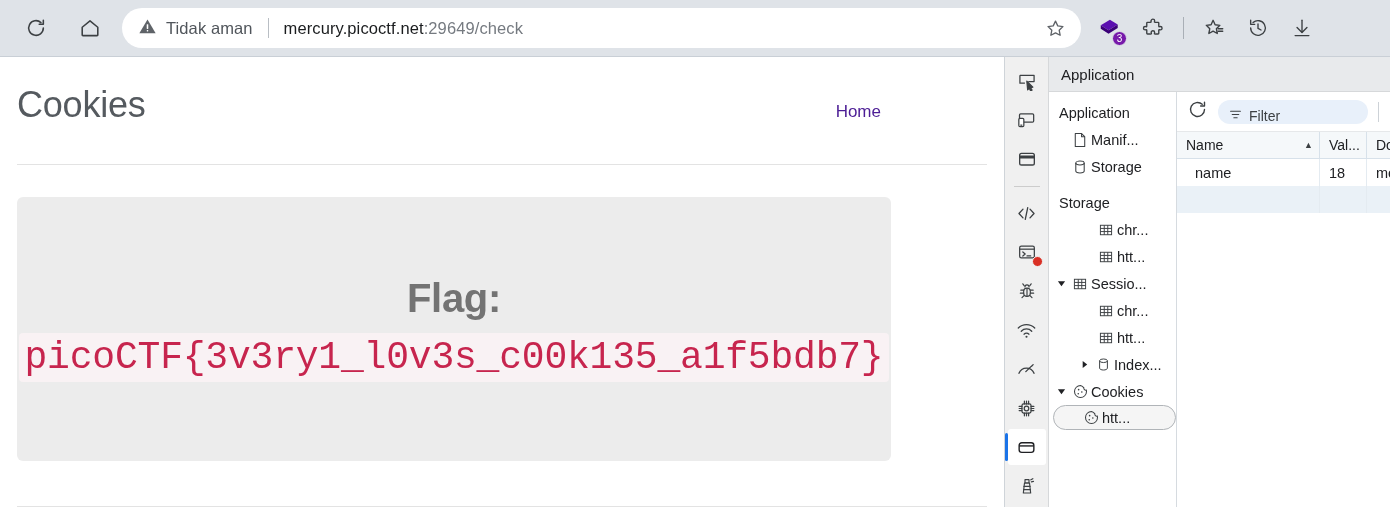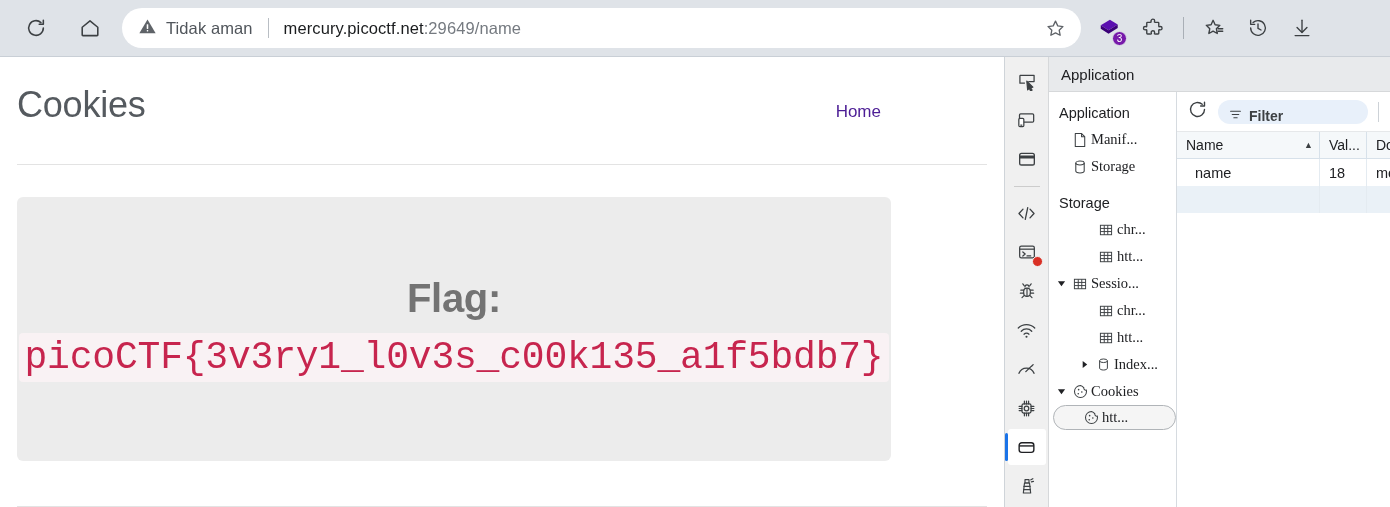--- a/index.html
+++ b/index.html
@@ -180,21 +180,20 @@
   }
   .dt-section-title {
     padding: 5px 0 5px 10px;
     font-size: 14.5px; color: #202124;
   }
   .dt-tree-row {
     display: flex; align-items: center;
     height: 27px;
     font-size: 14.5px; color: #202124;
     white-space: nowrap;
-    font-family: Liberation Serif, serif;
   }
   .dt-tree-row.selected {
     border: 1px solid #b0b4b8;
     border-radius: 13px;
     background: #f5f5f5;
     margin-left: 4px;
     height: 25px;
   }
   .tw-arrow {
     width: 16px; flex: 0 0 16px;
@@ -218,21 +217,20 @@
     border-bottom: 1px solid #e6e8ea;
   }
   .filter-pill {
     height: 24px;
     background: #e8f0fa;
     border-radius: 12px;
     display: flex; align-items: center; gap: 7px;
     padding: 8px 14px 0 11px;
     font-size: 14px; color: #3c4043;
     width: 150px;
-    font-weight: bold;
   }
   .tbar-sep { width: 1px; height: 20px; background: #cdd2d7; }
 
   .dt-table { flex: 1; overflow: hidden; }
   .dt-thead {
     display: flex; height: 27px;
     background: #f5f8fa;
     border-bottom: 1px solid #d7e1ea;
     font-size: 14px; color: #202124;
   }
@@ -288,21 +286,21 @@
         <span>
           <svg width="19" height="19" viewBox="0 0 24 24" fill="#5f6368">
             <path d="M12 3.2 22.3 20.6H1.7z"></path>
             <rect x="11" y="9" width="2" height="6" fill="#fff" rx="0.6"></rect>
             <rect x="11" y="16.3" width="2" height="2" fill="#fff" rx="0.6"></rect>
           </svg>
         </span>
         <span class="omni-warn-text">Tidak aman</span>
       </div>
       <div class="omni-sep"></div>
-      <div class="omni-url"><span>mercury.picoctf.net</span><span class="dim">:29649/name</span></div>
+      <div class="omni-url"><span>mercury.picoctf.net</span><span class="dim">:29649/check</span></div>
       <div class="omni-star tb-btn">
         <svg width="21" height="21" viewBox="0 0 24 24" fill="none" stroke="#5f6368" stroke-width="1.5" stroke-linejoin="round">
           <path d="M12 3.6 14.6 9l5.9.8-4.3 4.1 1.1 5.8L12 17l-5.3 2.7 1.1-5.8L3.5 9.8 9.4 9z"></path>
         </svg>
       </div>
     </div>
 
     <div class="tb-right">
 
       <div class="tb-btn badge-wrap">

